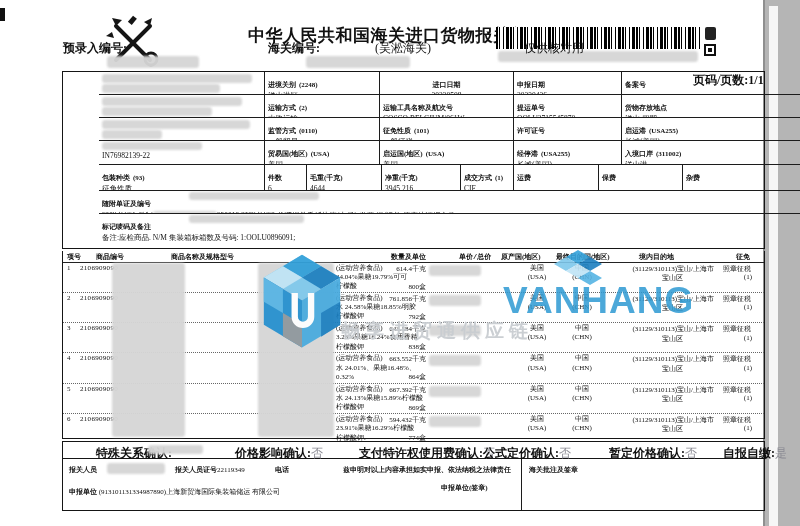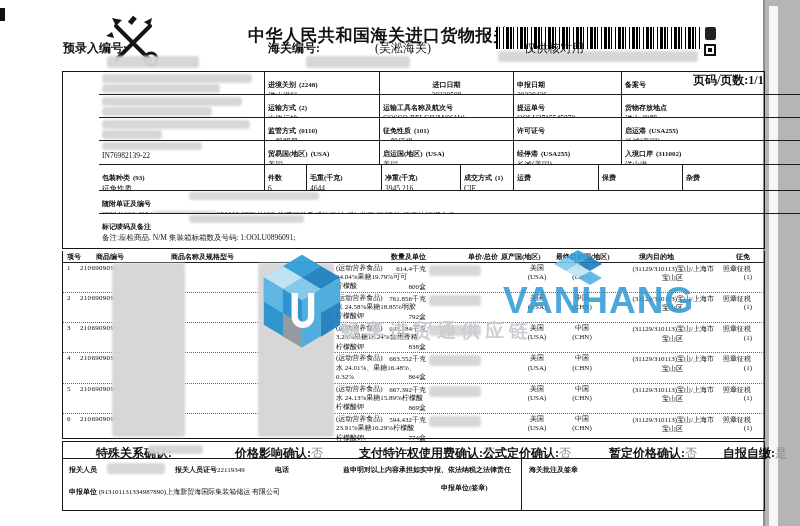--- a/index.html
+++ b/index.html
@@ -248,21 +248,21 @@
       </div>
     </div>
   </div>
 
   <div class="goods">
     <div class="ghead">
       <span class="gh" style="left:4px;">项号</span>
       <span class="gh" style="left:33px;">商品编号</span>
       <span class="gh" style="left:108px;">商品名称及规格型号</span>
       <span class="gh" style="left:328px;">数量及单位</span>
-      <span class="gh" style="left:405px;">单价/总价</span>
+      <span class="gh" style="left:396px;font-family:Liberation Mono, monospace;">单价/总价</span>
       <span class="gh" style="left:438px;">原产国(地区)</span>
       <span class="gh" style="left:493px;">最终目的国(地区)</span>
       <span class="gh" style="left:576px;">境内目的地</span>
       <span class="gh" style="left:673px;">征免</span>
     </div>
 
     <div class="grow">
       <span class="g-no">1</span>
       <span class="g-code">2106909090</span>
       <div class="g-name">

